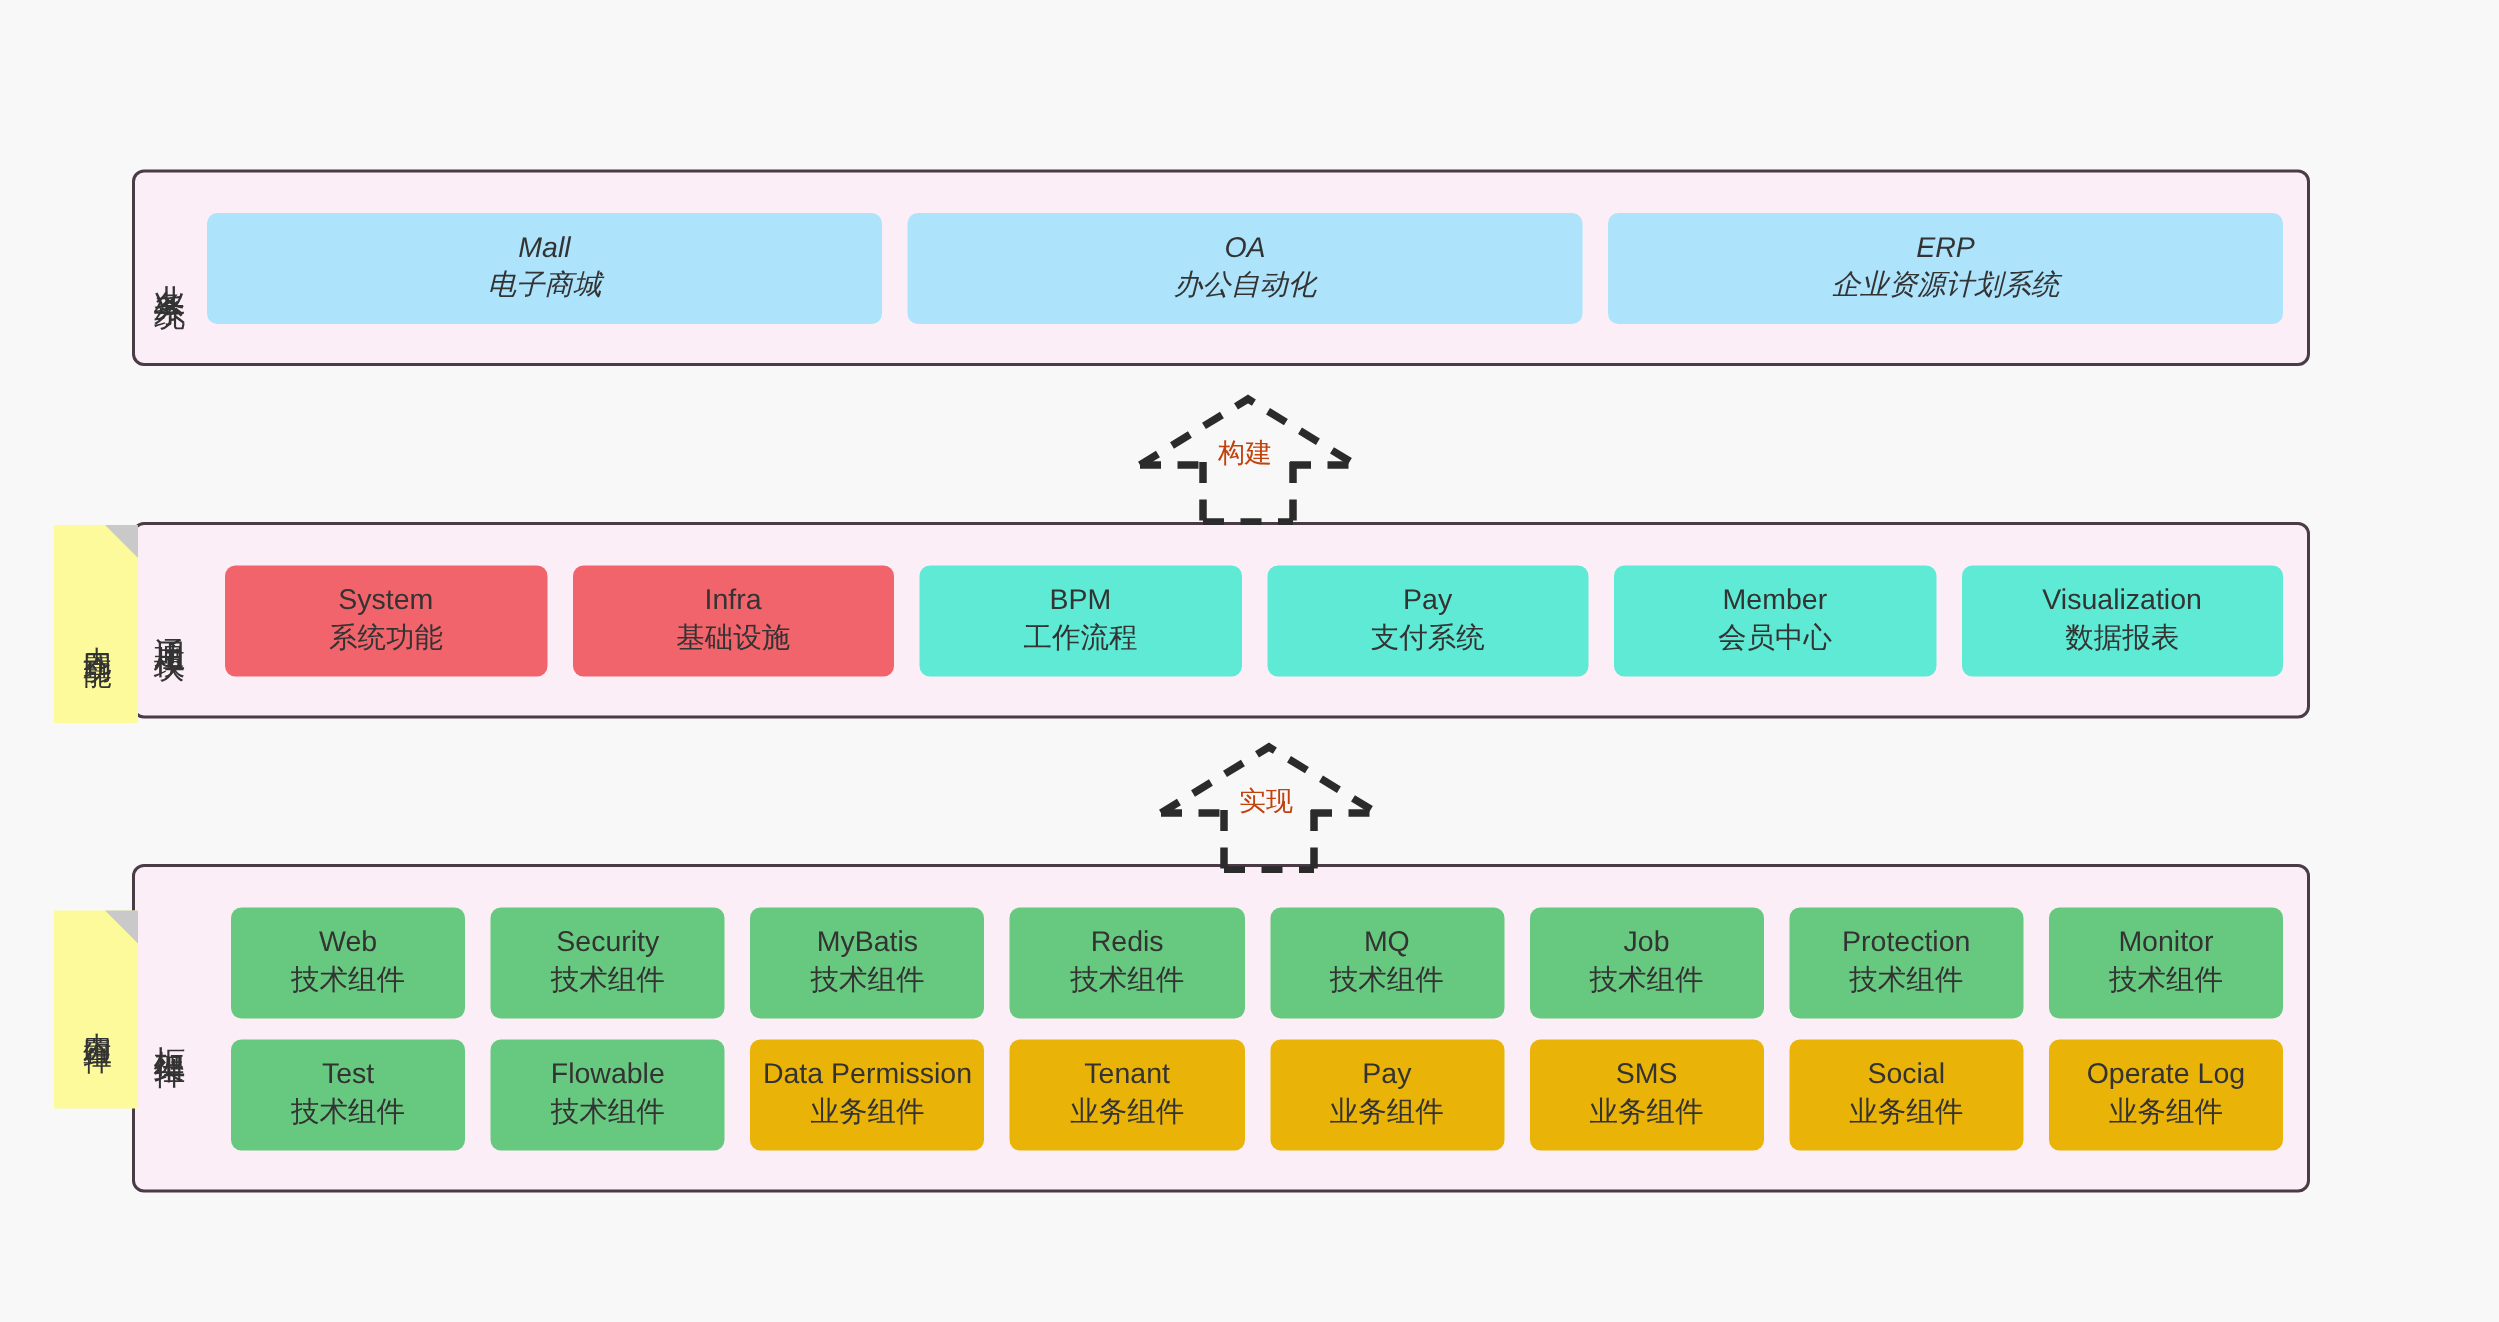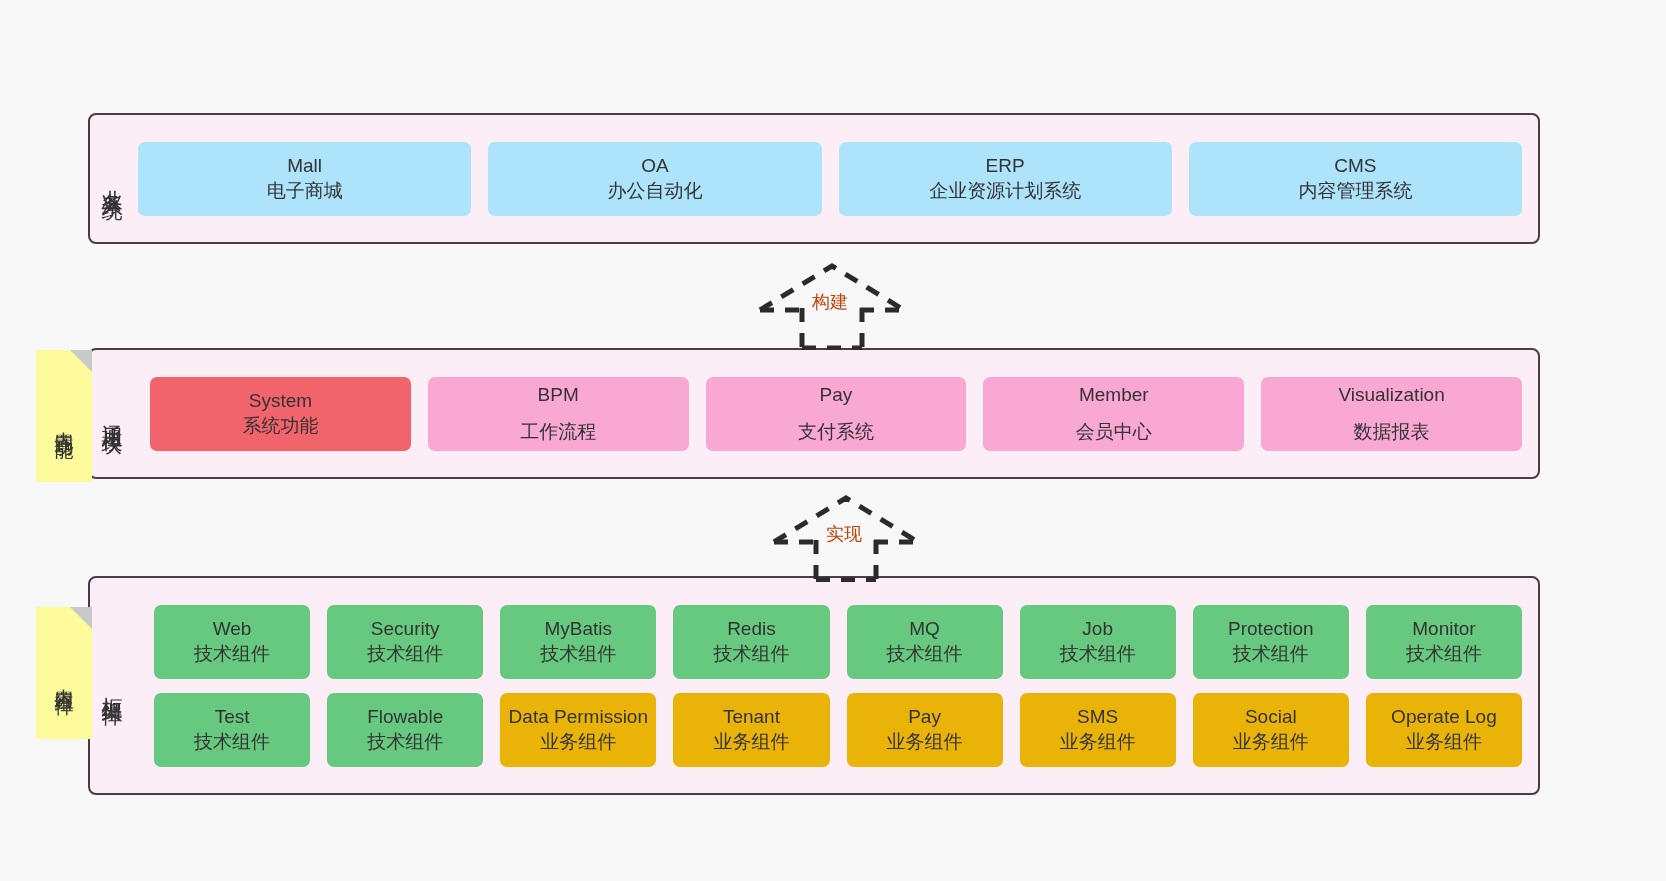--- a/index.html
+++ b/index.html
@@ -92,35 +92,36 @@
   
   #layer-business {
     left: 88px;
     top: 113px;
     width: 1452px;
     height: 131px;
   }
   #layer-business .card {
     background: #ade3fb;
     height: 74px;
+    font-style: italic;
   }
 
   
   #layer-modules {
     left: 88px;
     top: 348px;
     width: 1452px;
     height: 131px;
     gap: 12px;
   }
   #layer-modules .card {
     height: 74px;
   }
   .card.red   { background: #f1646c; }
-  .card.pink  { background: #f9a8d4; justify-content: space-between; }
+  .card.pink  { background: #5eead4; }
 
   
   #layer-framework {
     left: 88px;
     top: 576px;
     width: 1452px;
     height: 219px;
     gap: 16px;
   }
   #layer-framework .layer-body { gap: 14px; }
@@ -202,24 +203,20 @@
           <div class="c-title">Mall</div>
           <div class="c-sub">电子商城</div>
         </div>
         <div class="card">
           <div class="c-title">OA</div>
           <div class="c-sub">办公自动化</div>
         </div>
         <div class="card">
           <div class="c-title">ERP</div>
           <div class="c-sub">企业资源计划系统</div>
-        </div>
-        <div class="card">
-          <div class="c-title">CMS</div>
-          <div class="c-sub">内容管理系统</div>
         </div>
       </div>
     </div>
   </div>
 
   <div class="arrow" id="arrow-build">
     <svg width="160" height="92" viewBox="0 0 160 92">
       <path d="M 8 52 L 80 8 L 152 52" fill="none" stroke="#2b2b2b" stroke-width="5" stroke-dasharray="14,11" stroke-linecap="butt"></path>
       <path d="M 50 50 L 50 92" fill="none" stroke="#2b2b2b" stroke-width="5" stroke-dasharray="14,11"></path>
       <path d="M 110 50 L 110 92" fill="none" stroke="#2b2b2b" stroke-width="5" stroke-dasharray="14,11"></path>
@@ -238,20 +235,24 @@
   <div class="layer" id="layer-modules">
     <div class="layer-title">
       <span>通用模块</span>
     </div>
     <div class="layer-body">
       <div class="card-row">
         <div class="card red">
           <div class="c-title">System</div>
           <div class="c-sub">系统功能</div>
         </div>
+        <div class="card red">
+          <div class="c-title">Infra</div>
+          <div class="c-sub">基础设施</div>
+        </div>
         <div class="card pink">
           <div class="c-title">BPM</div>
           <div class="c-sub">工作流程</div>
         </div>
         <div class="card pink">
           <div class="c-title">Pay</div>
           <div class="c-sub">支付系统</div>
         </div>
         <div class="card pink">
           <div class="c-title">Member</div>

